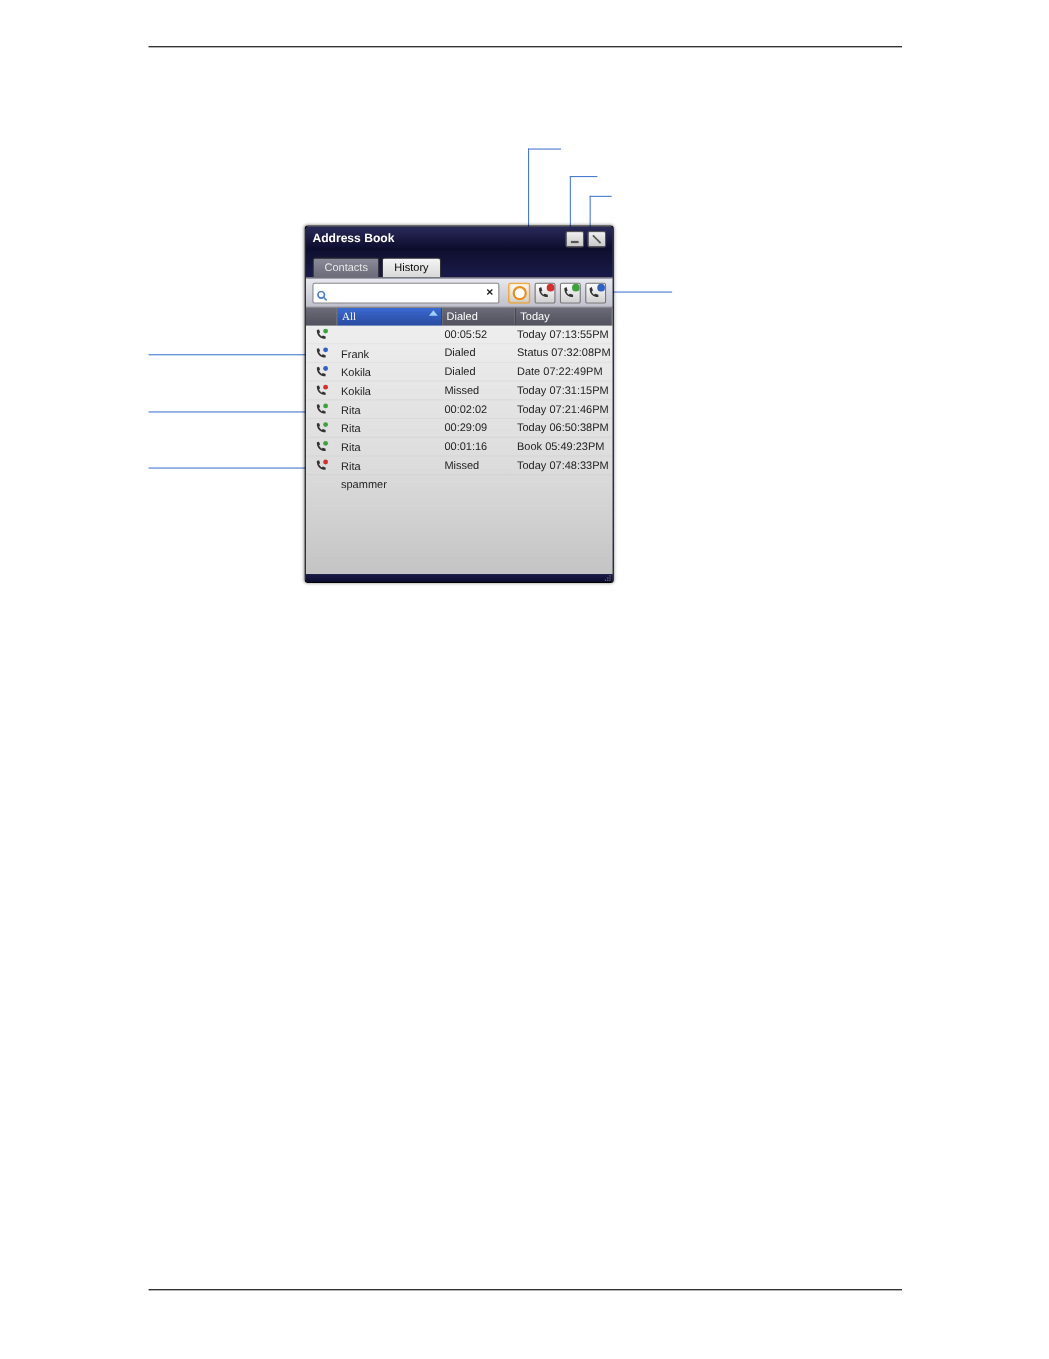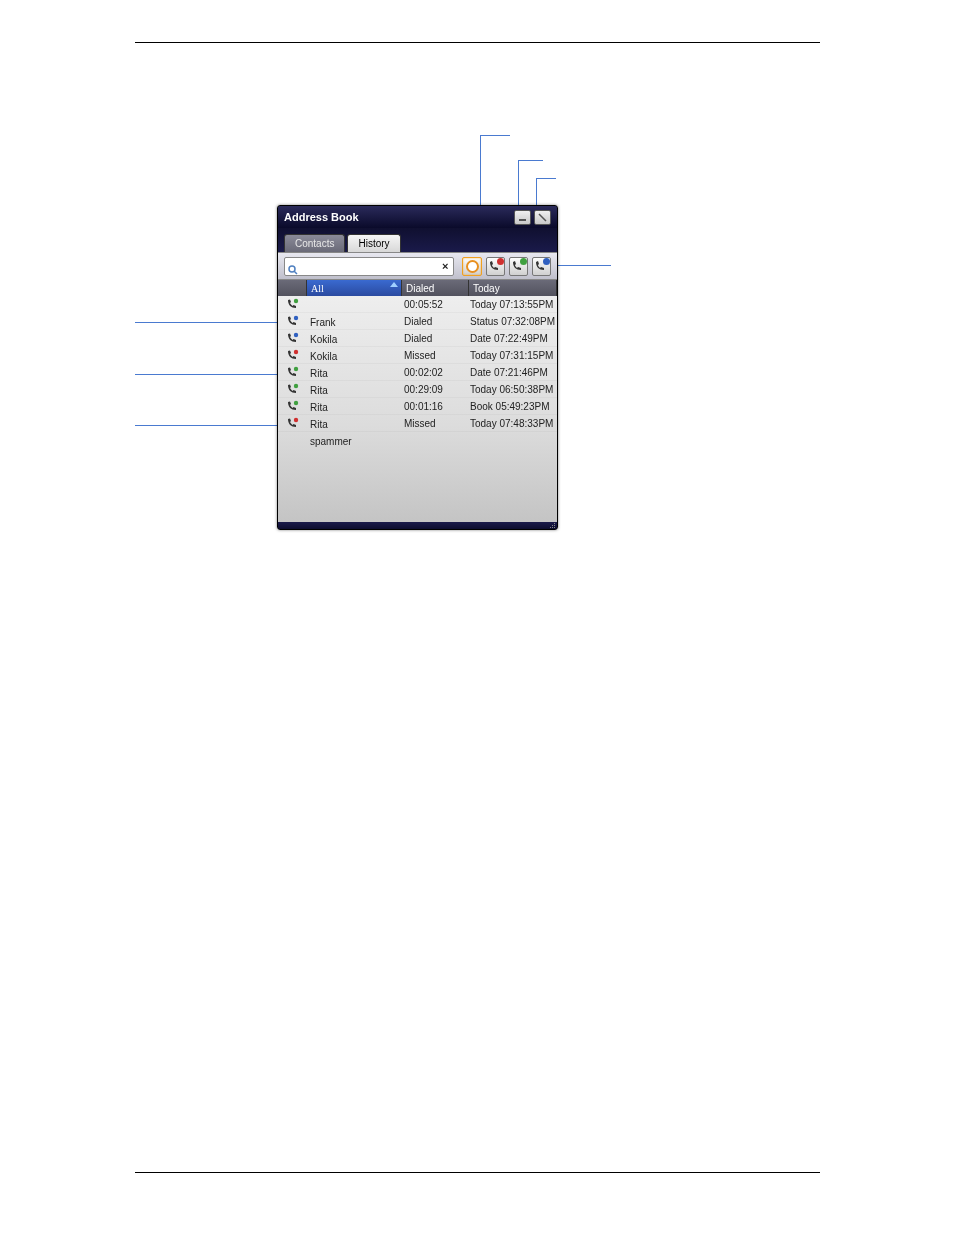--- a/index.html
+++ b/index.html
@@ -378,21 +378,21 @@
   </div>
         <div class="row">
     <div class="rc rc-icon">
             <svg class="mini-phone" viewBox="0 0 13 12">
     <path d="M2 2 C2 7 5 10 10 10 L10 8 L7.5 7 L6.5 8 C5.5 7 4.5 6 4 5 L5 4 L4 1.5 Z" fill="#333"></path>
     <circle cx="10" cy="3" r="2.2" fill="#40a040"></circle>
   </svg>
           </div>
     <div class="rc rc-name">Rita</div>
     <div class="rc rc-status">00:02:02</div>
-    <div class="rc rc-date">Date 07:21:46PM</div>
+    <div class="rc rc-date">Today 07:21:46PM</div>
   </div>
         <div class="row">
     <div class="rc rc-icon">
             <svg class="mini-phone" viewBox="0 0 13 12">
     <path d="M2 2 C2 7 5 10 10 10 L10 8 L7.5 7 L6.5 8 C5.5 7 4.5 6 4 5 L5 4 L4 1.5 Z" fill="#333"></path>
     <circle cx="10" cy="3" r="2.2" fill="#40a040"></circle>
   </svg>
           </div>
     <div class="rc rc-name">Rita</div>
     <div class="rc rc-status">00:29:09</div>

